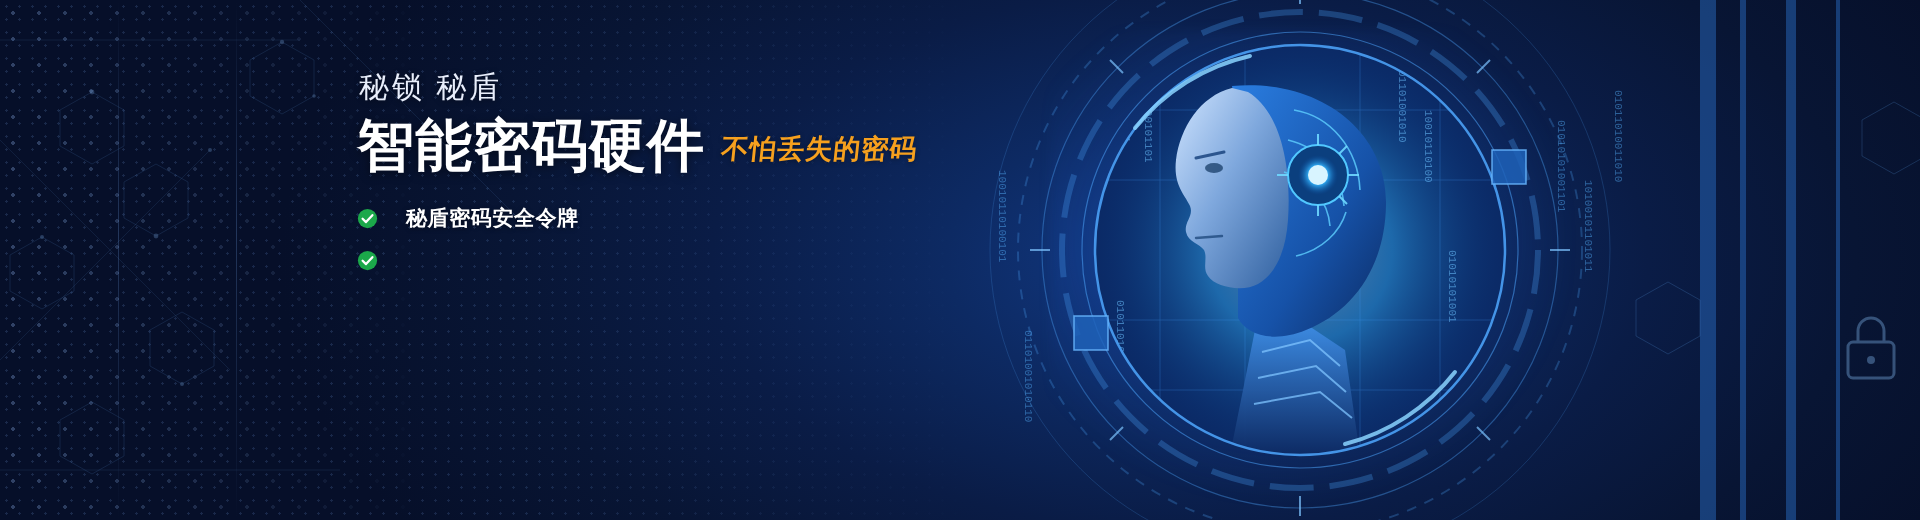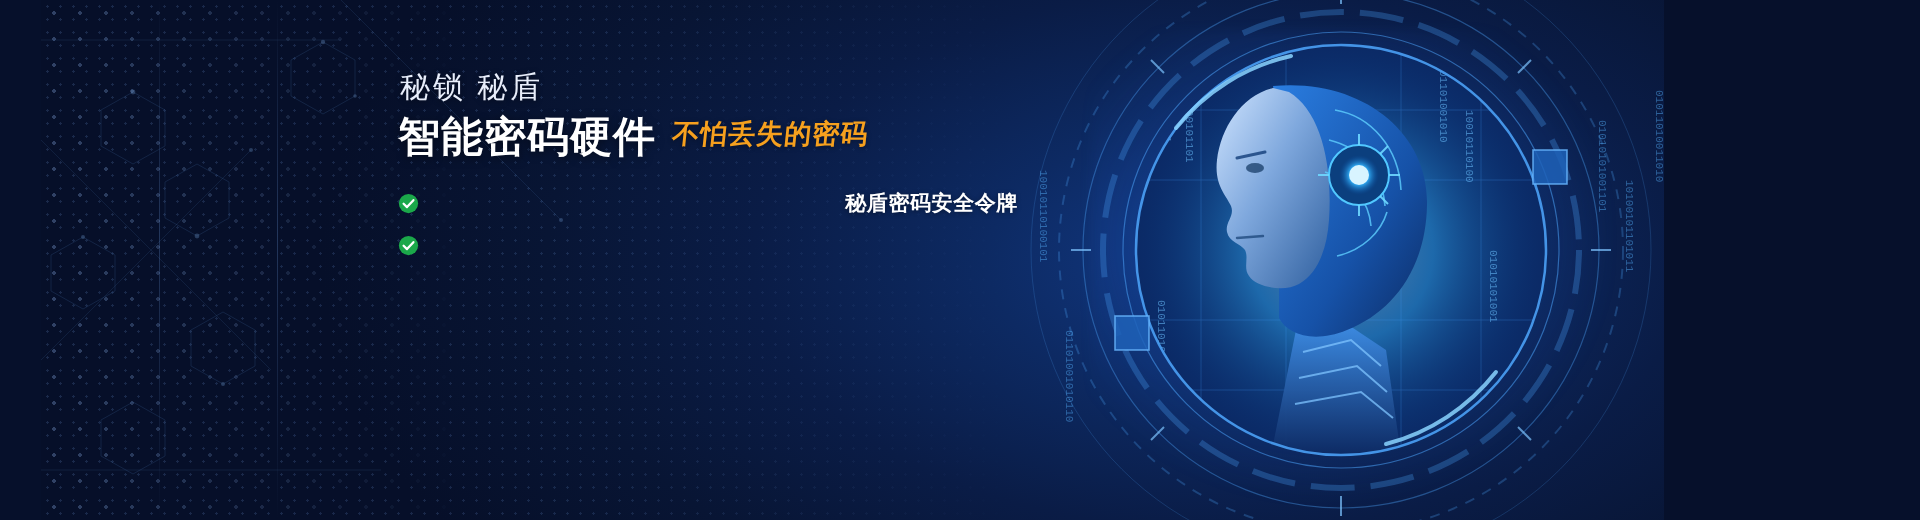--- a/index.html
+++ b/index.html
@@ -1,25 +1,24 @@
 <!DOCTYPE html>
 <html><head>
 <meta charset="utf-8">
 <style>
   html,body{margin:0;padding:0;background:#06102b;}
   body{font-family:"Liberation Sans","DejaVu Sans",sans-serif;}
 
   .banner{
     position:relative;
-    width:1623px;height:520px;
+    width:1920px;height:520px;
     overflow:hidden;
     background:
       radial-gradient(ellipse 900px 520px at 1180px 260px, #123a86 0%, #0d2a63 26%, #0a1c46 52%, #081534 75%, #060f29 100%),
       linear-gradient(100deg,#0a1733 0%,#0b1c3f 38%,#0d2352 62%,#0a1a3c 100%);
-    margin-left: 41px;
   }
 
   
   .dotgrid{
     position:absolute;left:0;top:0;width:980px;height:520px;
     background-image:radial-gradient(rgba(120,165,235,.22) 1.2px, transparent 1.4px);
     background-size:13px 13px;
     -webkit-mask-image:linear-gradient(90deg,rgba(0,0,0,.95) 0%,rgba(0,0,0,.85) 55%,rgba(0,0,0,0) 100%);
     mask-image:linear-gradient(90deg,rgba(0,0,0,.95) 0%,rgba(0,0,0,.85) 55%,rgba(0,0,0,0) 100%);
     opacity:.85;
@@ -40,32 +39,32 @@
 
   
   .copy{position:absolute;left:357px;top:72px;width:620px;z-index:9;}
   .eyebrow{
     font-size:30px;line-height:1;color:#e8eefb;letter-spacing:3px;
     font-weight:400;margin:0 0 14px 2px;
     text-shadow:0 1px 6px rgba(0,0,0,.45);
   }
   .headrow{display:flex;align-items:flex-end;gap:16px;margin-bottom:30px;}
   .headline{
-    font-size:42px;line-height:1.02;color:#ffffff;font-weight:700;
+    font-size:57px;line-height:1.02;color:#ffffff;font-weight:700;
     letter-spacing:1px;margin:0;white-space:nowrap;
     text-shadow:0 2px 10px rgba(0,0,0,.5);
   }
   .subline{
     font-size:27px;color:#F6A01E;font-weight:700;white-space:nowrap;
     padding-bottom:7px;letter-spacing:1px;
     transform:skewX(-6deg);
     text-shadow:0 1px 5px rgba(0,0,0,.4);
   }
   .bullets{margin:0;padding:0;list-style:none;}
-  .bullet{display:flex;align-items:center;gap:11px;margin-bottom:18px;justify-content:space-between;}
+  .bullet{display:flex;align-items:center;gap:28px;margin-bottom:18px;}
   .tick{width:21px;height:21px;flex:0 0 21px;display:block;}
   .btext{
     font-size:21px;color:#ffffff;font-weight:700;letter-spacing:.6px;
     white-space:nowrap;text-shadow:0 1px 5px rgba(0,0,0,.45);
   }
   .glow{
     position:absolute;left:1050px;top:30px;width:520px;height:470px;
     background:radial-gradient(ellipse at 45% 45%, rgba(50,150,255,.40) 0%, rgba(30,95,210,.22) 38%, rgba(10,40,110,0) 72%);
     filter:blur(6px);z-index:3;
   }

